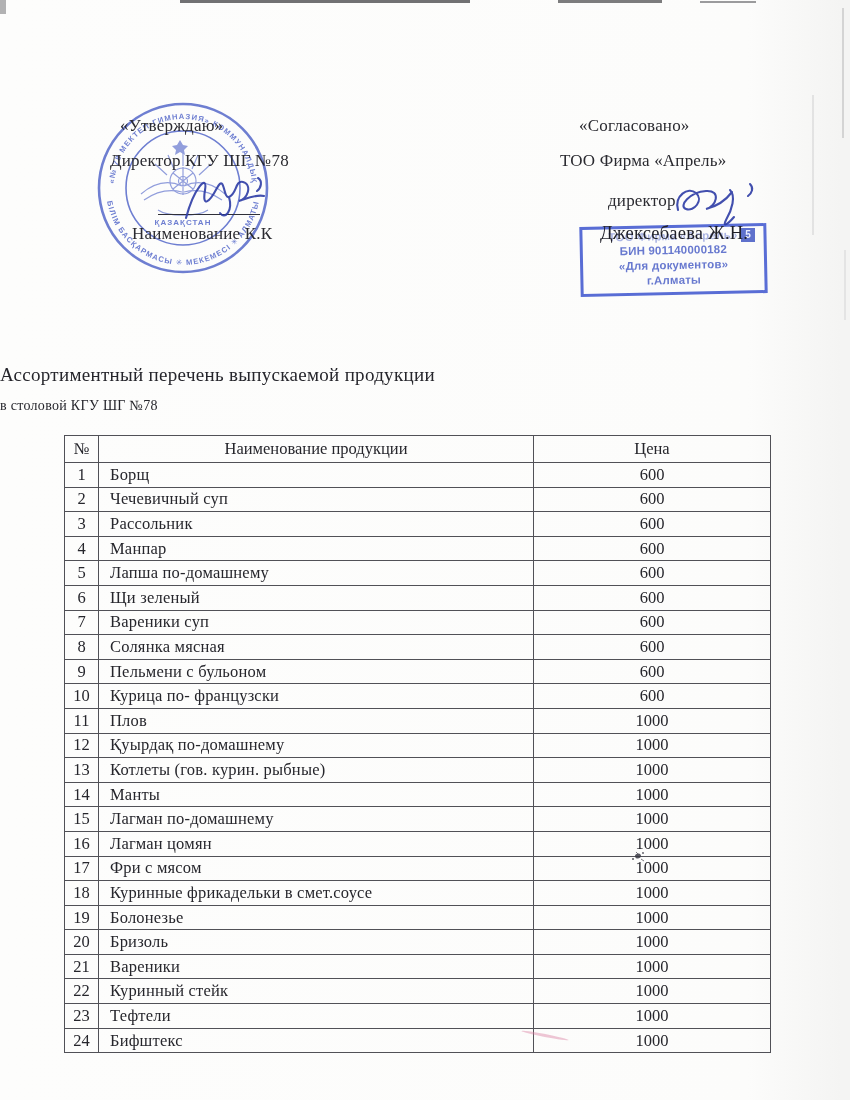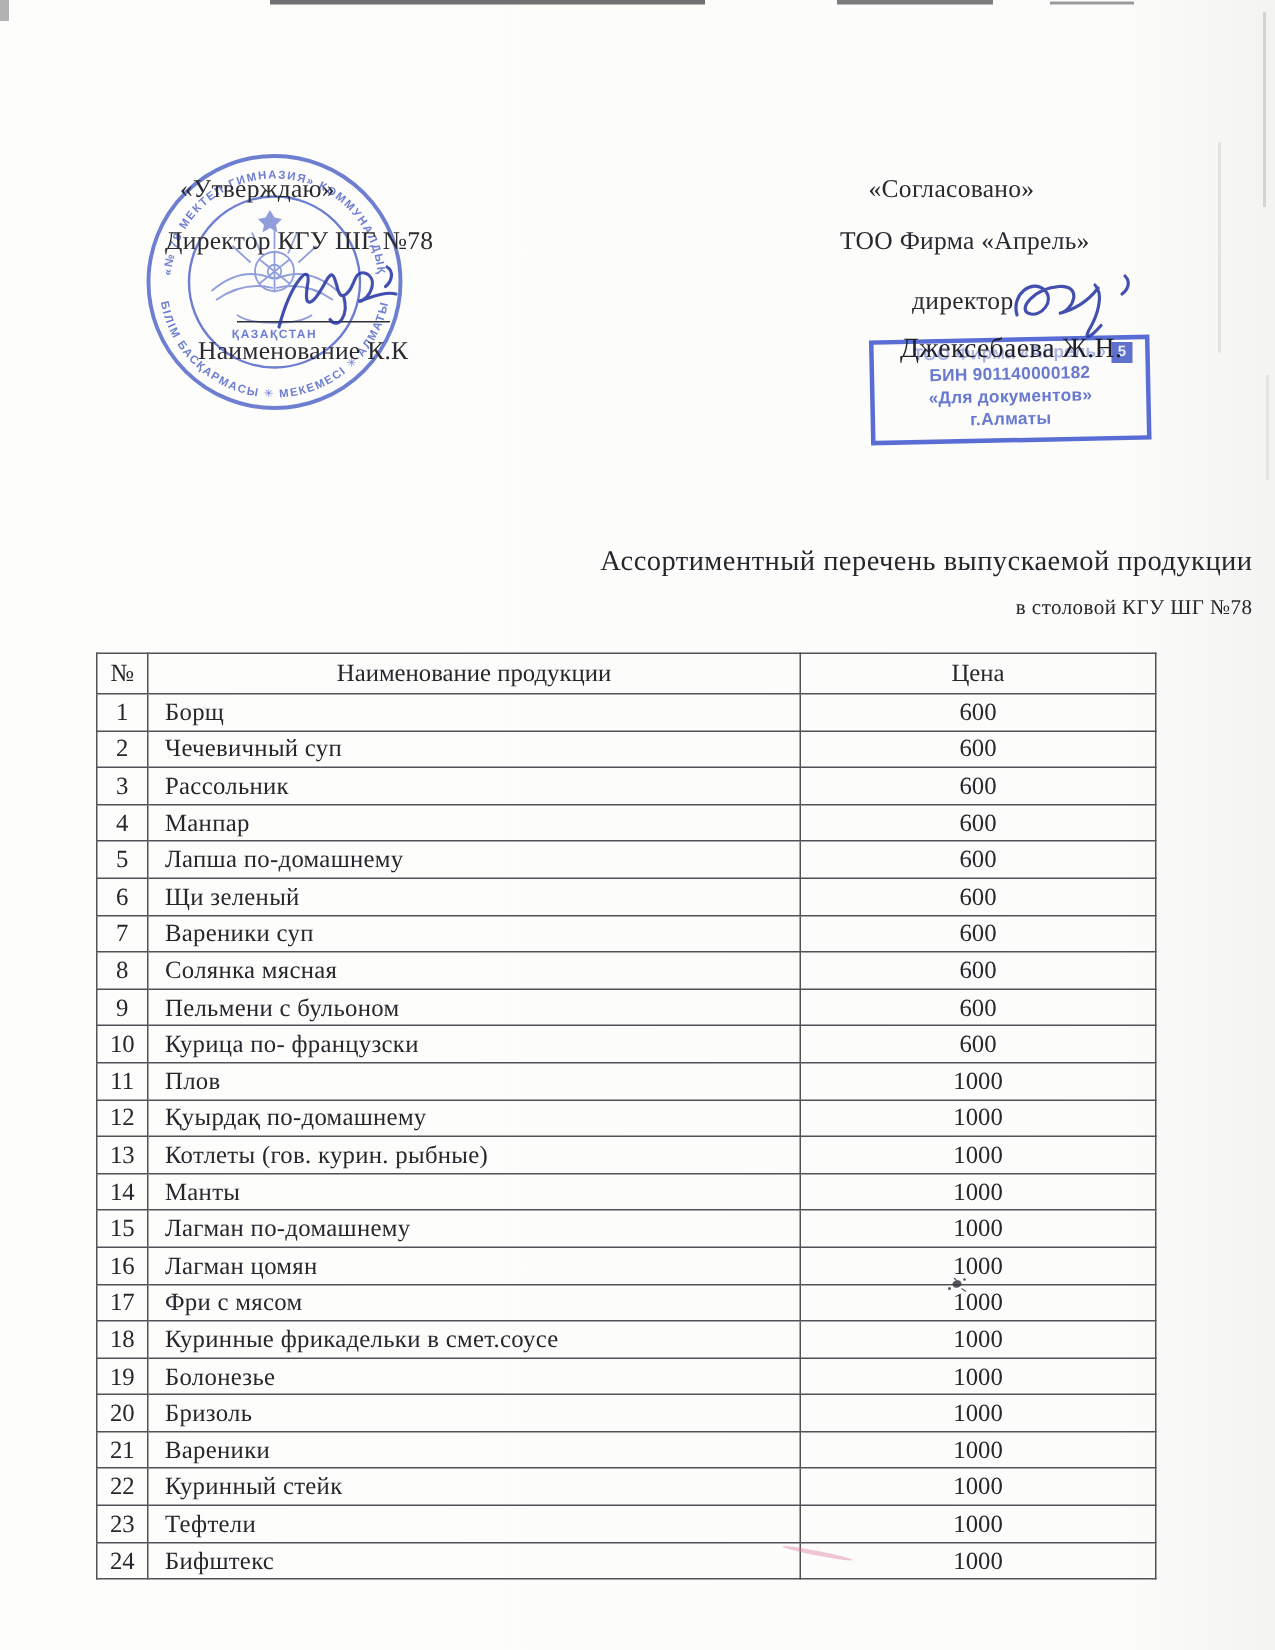--- a/index.html
+++ b/index.html
@@ -35,21 +35,21 @@
     letter-spacing:.2px;white-space:nowrap;
   }
   .stamp-badge{
     position:absolute;left:741px;top:228px;width:14px;height:14px;
     background:var(--stamp-blue,#3d55cf);color:#e8ecff;font-family:"Liberation Sans",sans-serif;
     font-size:10px;font-weight:bold;text-align:center;line-height:14px;opacity:.9;z-index:4;
   }
   .agr-name{font-size:18.5px;color:#1f1f28;z-index:5;padding-left:17px;}
 
   
-  .title-wrap{position:absolute;left:0;top:0;width:835px;text-align:right;}
+  .title-wrap{position:absolute;left:0;top:0;width:835px;text-align:left;}
   .title-line1{font-size:19px;letter-spacing:.3px;}
   .title-line2{font-size:14px;letter-spacing:.3px;}
 
   
   .menu-table{
     position:absolute;left:64px;top:435px;width:706px;
     border-collapse:collapse;table-layout:fixed;
     font-size:16.5px;color:#26262c;
   }
   .menu-table th,.menu-table td{

